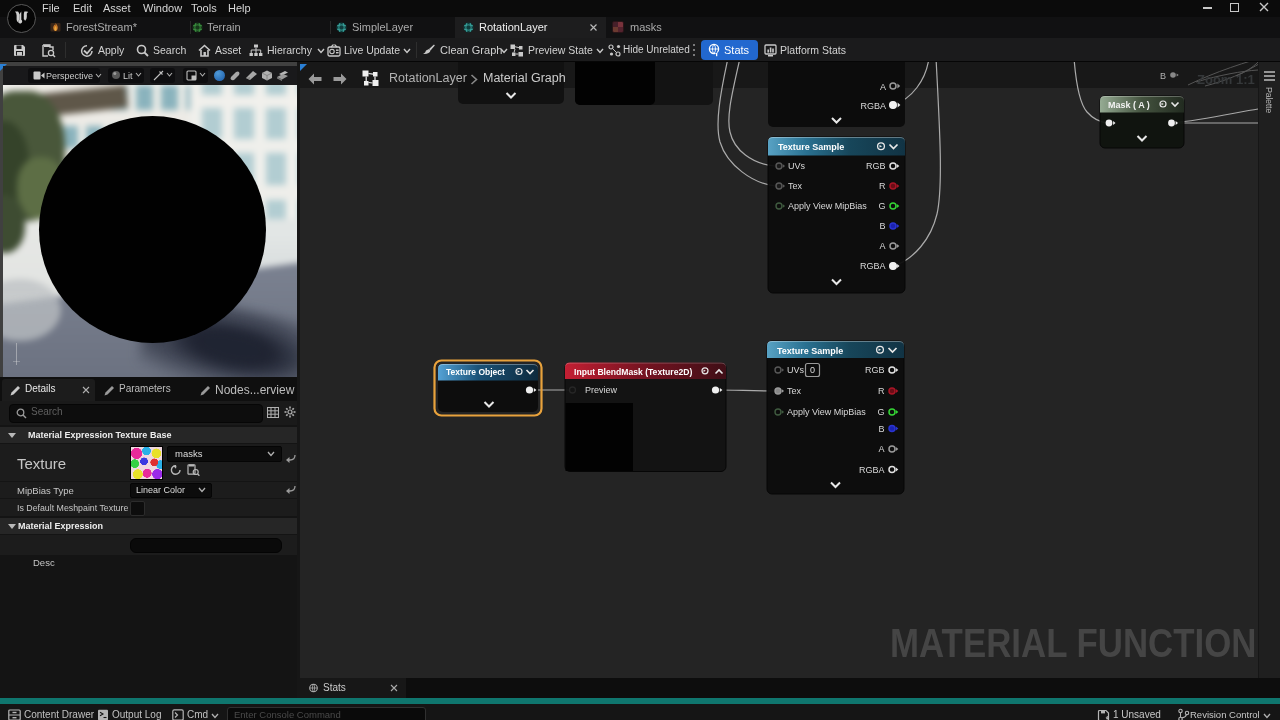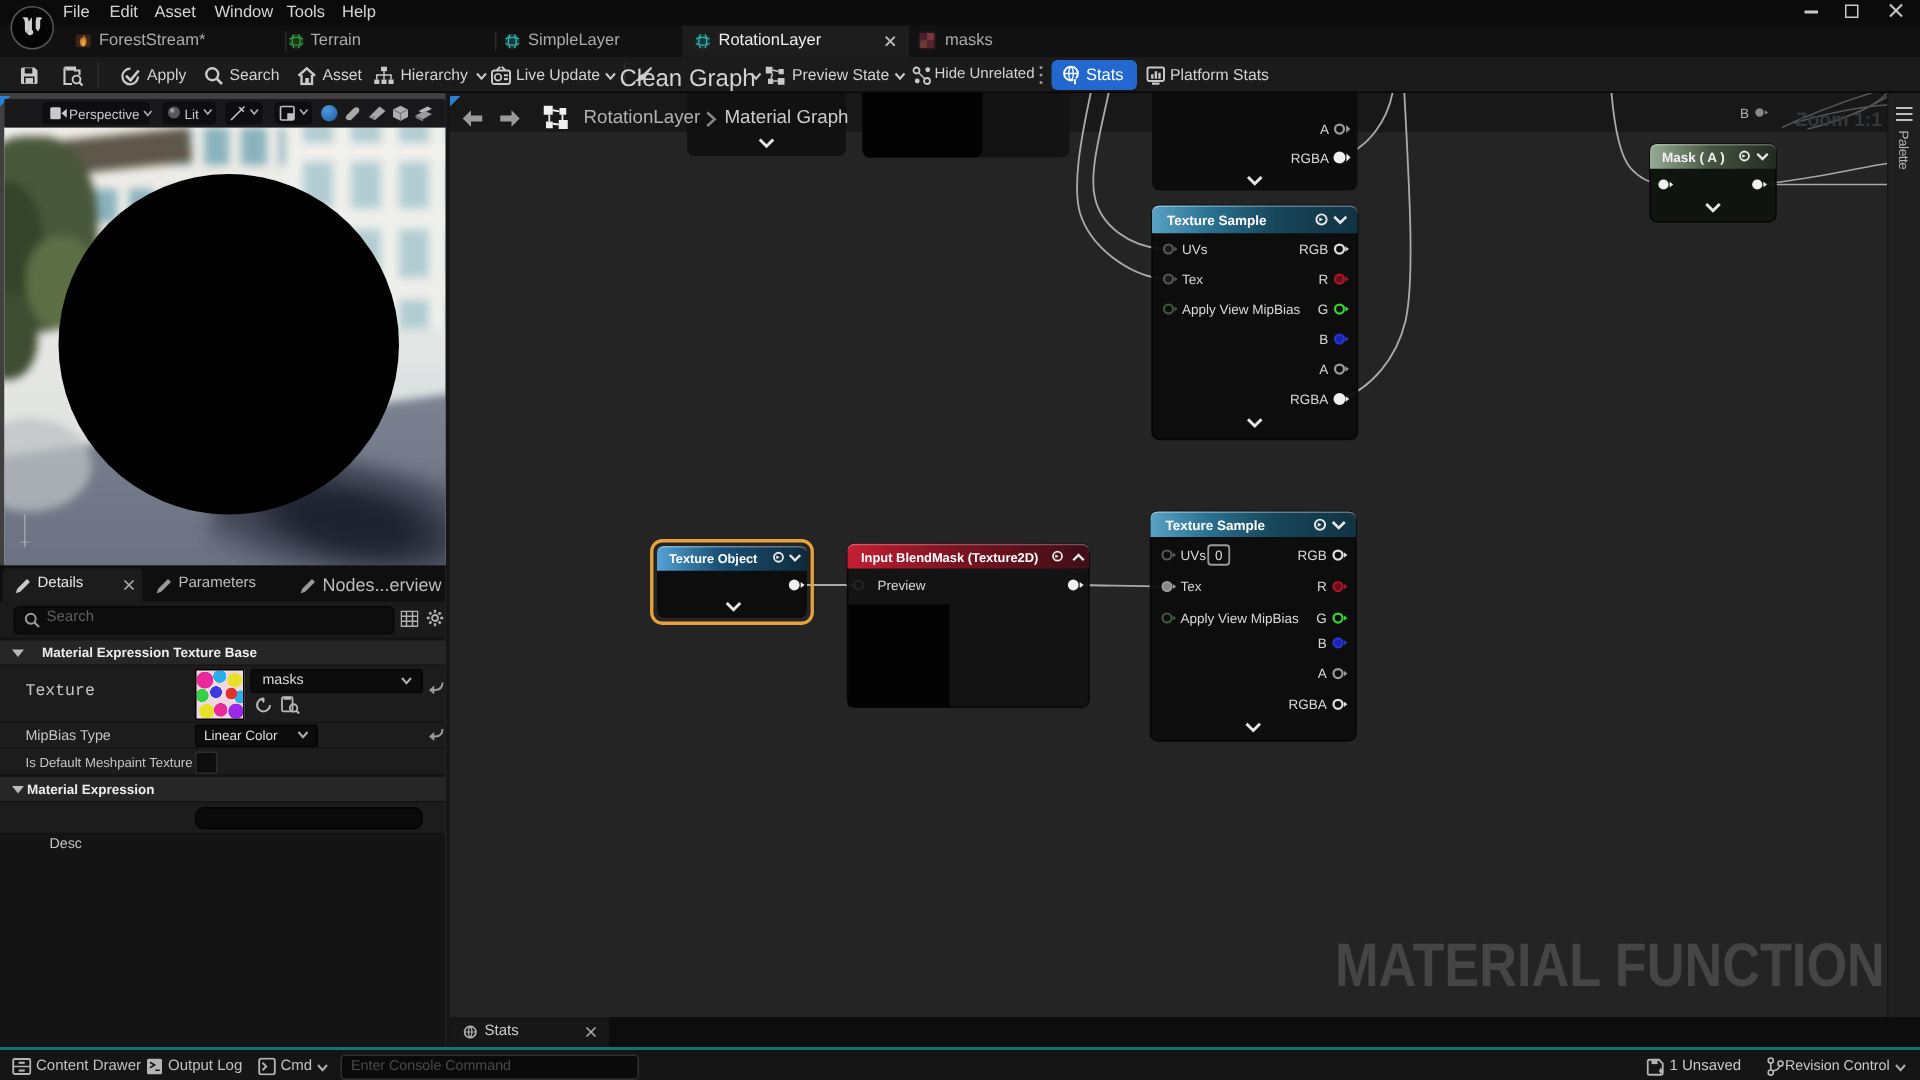--- a/index.html
+++ b/index.html
@@ -127,21 +127,21 @@
   <div class="txt" style="left:344px;top:44px;font-size:10.5px;color:#d2d2d2;">Live Update</div>
   <svg class="abs" style="left:403px;top:48px;" width="8" height="6" viewBox="0 0 8 6">
       <path d="M1 1 L4 4.5 L7 1" fill="none" stroke="#c9c9c9" stroke-width="1.4"></path>
     </svg>
   <div class="abs" style="left:416px;top:42px;width:1px;height:16px;background:#2e2e2e;"></div>
 
   <svg class="abs" style="left:422px;top:44px;" width="13" height="13" viewBox="0 0 13 13">
       <path d="M7 5 L12 0.5 L12.8 1.5 L8.5 6.5" fill="#c9c9c9"></path>
       <path d="M7 5 L8.5 6.5 C8 9 5 10.5 1 10 C3 9 3.5 8 4 6.5 Z" fill="#c9c9c9"></path>
     </svg>
-  <div class="txt" style="left:413px;top:44px;font-size:16px;color:#d2d2d2;">Clean Graph</div>
+  <div class="txt" style="left:440px;top:44px;font-size:11px;color:#d2d2d2;">Clean Graph</div>
   <svg class="abs" style="left:500px;top:48px;" width="8" height="6" viewBox="0 0 8 6">
       <path d="M1 1 L4 4.5 L7 1" fill="none" stroke="#c9c9c9" stroke-width="1.4"></path>
     </svg>
 
   <svg class="abs" style="left:510px;top:44px;" width="14" height="13" viewBox="0 0 14 13">
       <rect x="0.5" y="0.5" width="4.5" height="4.5" fill="#c9c9c9"></rect>
       <rect x="9" y="2" width="3.5" height="3.5" fill="#c9c9c9"></rect>
       <rect x="2" y="8.5" width="3.5" height="3.5" fill="#c9c9c9"></rect>
       <rect x="8.5" y="8" width="4.5" height="4.5" fill="#c9c9c9"></rect>
       <path d="M5 2.7 L9 3.7 M4 8.5 L5 5 M8.5 10 L5.5 10" stroke="#c9c9c9" stroke-width="1"></path>
@@ -319,21 +319,21 @@
             <path d="M9.8 2.2 L8.4 3.6"></path>
             <path d="M3.6 8.4 L2.2 9.8"></path>
           </g>
         </svg>
 
       <div class="abs" style="left:0;top:50px;width:297px;height:16px;background:#262626;"></div>
       <div class="abs" style="left:8px;top:56px;width:0;height:0;border-top:5px solid #b8b8b8;border-left:4px solid transparent;border-right:4px solid transparent;"></div>
       <div class="txt" style="left:18px;top:53px;font-size:9px;font-weight:bold;color:#ededed;padding-left:10px;">Material Expression Texture Base</div>
 
       <div class="abs" style="left:0;top:67px;width:297px;height:37px;background:#1c1c1c;"></div>
-      <div class="txt" style="left:17px;top:78px;font-size:11px;color:#c6c6c6;font-family:Liberation Mono, monospace;">Texture</div>
+      <div class="txt" style="left:17px;top:78px;font-size:15px;color:#c6c6c6;">Texture</div>
       <div class="abs" style="left:130px;top:69px;width:31px;height:32px;border:1px solid #000;background:
         radial-gradient(circle at 18% 20%, #e82a9a 0 15%, transparent 16%),
         radial-gradient(circle at 50% 12%, #2ab0e8 0 13%, transparent 14%),
         radial-gradient(circle at 82% 20%, #e8e12a 0 13%, transparent 14%),
         radial-gradient(circle at 12% 52%, #35d045 0 13%, transparent 14%),
         radial-gradient(circle at 42% 45%, #3a3ae0 0 15%, transparent 16%),
         radial-gradient(circle at 75% 48%, #e03030 0 13%, transparent 14%),
         radial-gradient(circle at 95% 55%, #2ab0e8 0 12%, transparent 13%),
         radial-gradient(circle at 22% 85%, #e8e12a 0 13%, transparent 14%),
         radial-gradient(circle at 52% 82%, #e82a9a 0 14%, transparent 15%),
@@ -613,21 +613,21 @@
     <svg class="abs" style="left:8px;top:5px;" width="11" height="11" viewBox="0 0 11 11">
         <circle cx="5.5" cy="5" r="3.8" fill="none" stroke="#b0b0b0" stroke-width="1.1"></circle>
         <path d="M2 5 L9 5 M5.5 1.2 C4 2.4 4 7.6 5.5 8.8 M5.5 1.2 C7 2.4 7 7.6 5.5 8.8" stroke="#b0b0b0" stroke-width="0.8" fill="none"></path>
       </svg>
     <div class="txt" style="left:23px;top:4px;font-size:10px;color:#cccccc;">Stats</div>
     <svg class="abs" style="left:90px;top:6px;" width="8" height="8" viewBox="0 0 8 8">
         <path d="M1 1 L7 7 M7 1 L1 7" stroke="#aaaaaa" stroke-width="1.1"></path>
       </svg>
   </div>
 
-  <div class="abs" style="left:0;top:698px;width:1280px;height:22px;background:#151515;border-top:2px solid #0f766e;box-sizing:border-box;">
+  <div class="abs" style="left:0;top:698px;width:1280px;height:22px;background:#151515;border-top:6px solid #0f766e;box-sizing:border-box;">
     <svg class="abs" style="left:8px;top:5px;" width="13" height="12" viewBox="0 0 13 12">
         <rect x="0.8" y="1" width="11.4" height="10" rx="1" fill="none" stroke="#b5b5b5" stroke-width="1.2"></rect>
         <path d="M0.8 6 L12.2 6" stroke="#b5b5b5" stroke-width="1"></path>
         <rect x="4.5" y="2.8" width="4" height="1.4" fill="#b5b5b5"></rect>
         <rect x="4.5" y="8" width="4" height="1.4" fill="#b5b5b5"></rect>
       </svg>
     <div class="txt" style="left:24px;top:5px;font-size:10px;color:#c0c0c0;">Content Drawer</div>
     <svg class="abs" style="left:97px;top:5px;" width="12" height="12" viewBox="0 0 12 12">
         <rect x="1" y="0.8" width="10" height="10.4" rx="1" fill="#b5b5b5"></rect>
         <path d="M3 3.2 L6 5 L3 6.8" fill="none" stroke="#151515" stroke-width="1.1"></path>

